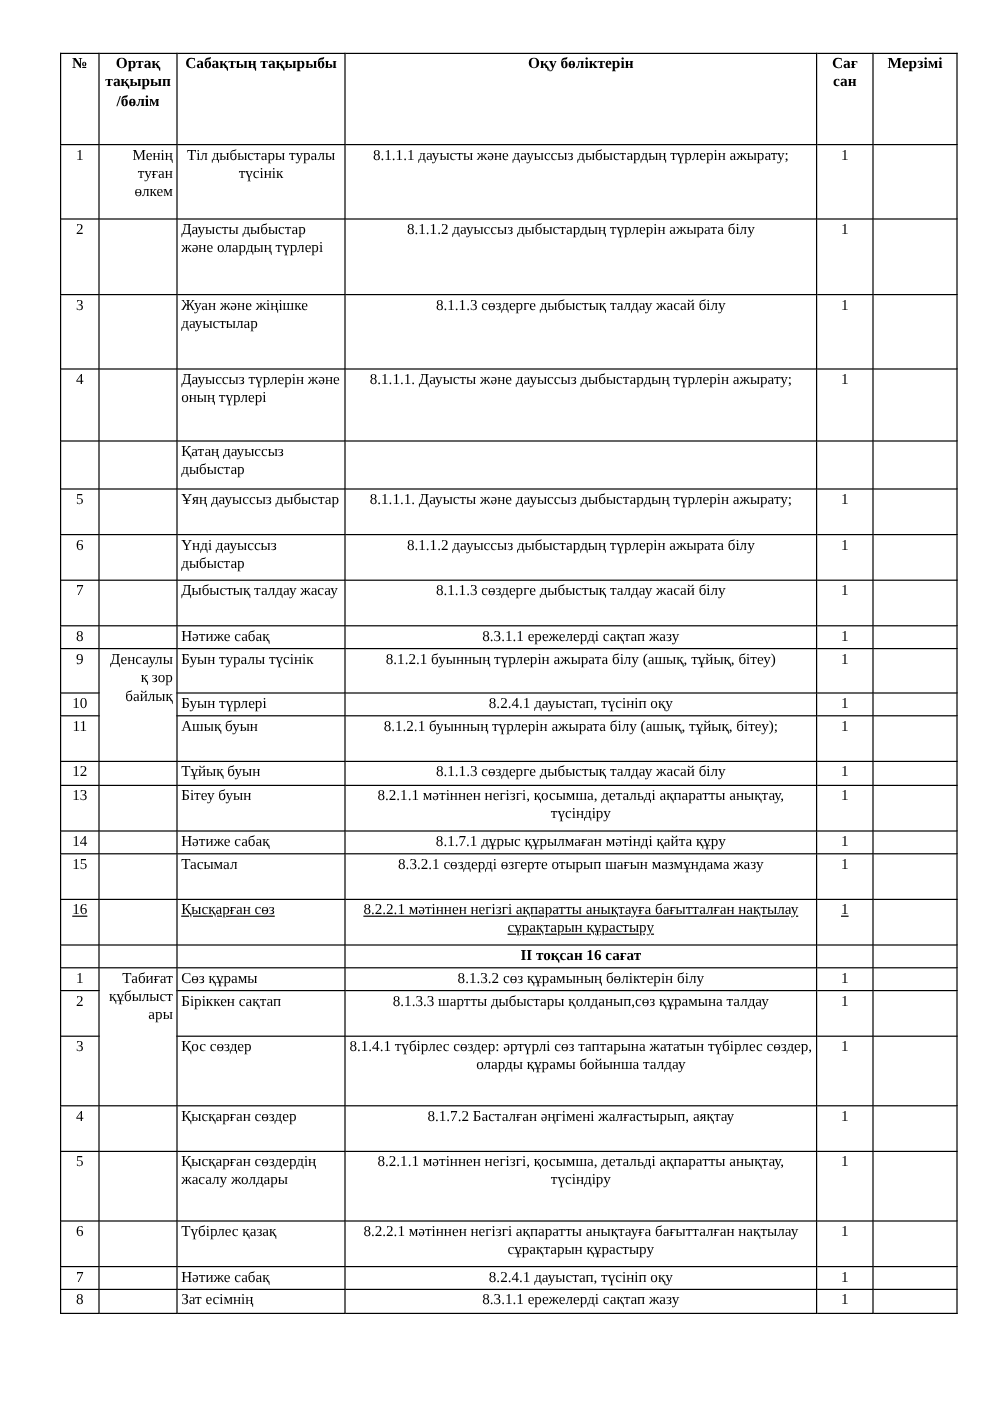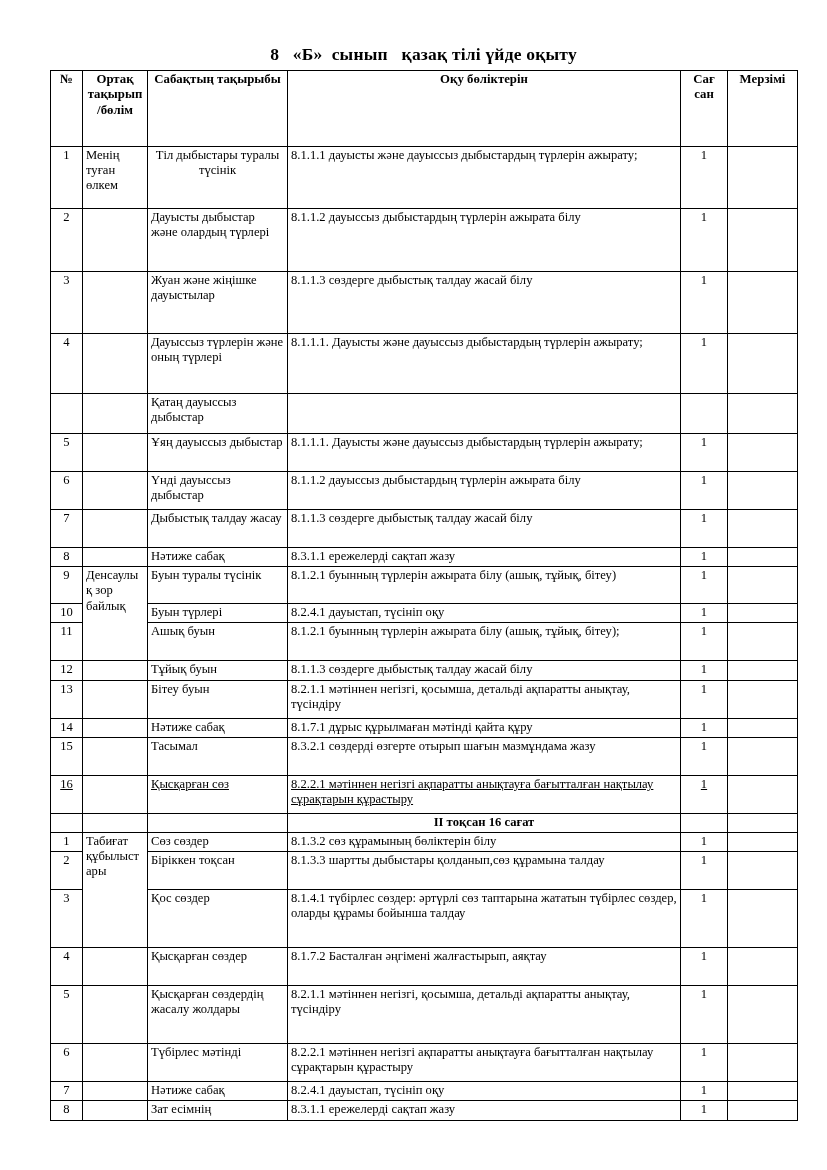--- a/index.html
+++ b/index.html
@@ -59,42 +59,41 @@
     text-align: center;
     vertical-align: top;
     font-size: 12.8px;
     line-height: 15.4px;
     height: 72px;
   }
   th.h-obj { text-align: center; }
 
   td.num      { text-align: center; vertical-align: top; }
   td.hours    { text-align: center; vertical-align: top; }
-  td.theme    { text-align: left; vertical-align: top; }
+  td.theme    { text-align: right; vertical-align: top; }
   td.date     { }
   td.topic    { text-align: left; }
-  td.obj      { text-align: left; }
+  td.obj      { text-align: center; }
 
   
   tr.r-first td.topic { text-align: center; }
 
   td.term-banner {
     text-align: center;
     font-weight: bold;
     vertical-align: middle;
     padding-top: 2px;
     padding-bottom: 2px;
   }
 </style>
 </head>
 <body>
 
 <div class="page">
 
-  <h1 class="doc-title">8   «Б»  сынып   қазақ тілі үйде оқыту</h1>
 
   <table class="plan">
     <colgroup>
       <col class="c-no">
         <col class="c-theme">
         <col class="c-topic">
       <col class="c-obj">
         <col class="c-hours">
         <col class="c-date">
     </colgroup>
@@ -247,28 +246,28 @@
           <td class="num"></td>
           <td class="theme"></td>
           <td class="topic"></td>
           <td class="term-banner">II тоқсан 16 сағат</td>
           <td class="hours"></td>
           <td class="date"></td>
         </tr>
         <tr style="height: 19px;">
           <td class="num">1</td>
           <td class="theme" rowspan="3">Табиғат құбылыстары</td>
-          <td class="topic">Сөз сөздер</td>
+          <td class="topic">Сөз құрамы</td>
           <td class="obj">8.1.3.2 сөз құрамының бөліктерін білу</td>
           <td class="hours">1</td>
           <td class="date"></td>
         </tr>
         <tr style="height: 38px;">
           <td class="num">2</td>
-          <td class="topic">Біріккен тоқсан</td>
+          <td class="topic">Біріккен сақтап</td>
           <td class="obj">8.1.3.3 шартты дыбыстары қолданып,сөз құрамына талдау</td>
           <td class="hours">1</td>
           <td class="date"></td>
         </tr>
         <tr style="height: 58px;">
           <td class="num">3</td>
           <td class="topic">Қос сөздер</td>
           <td class="obj">8.1.4.1 түбірлес сөздер: әртүрлі сөз таптарына жататын түбірлес сөздер, оларды құрамы бойынша талдау</td>
           <td class="hours">1</td>
           <td class="date"></td>
@@ -285,21 +284,21 @@
           <td class="num">5</td>
           <td class="theme"></td>
           <td class="topic">Қысқарған сөздердің жасалу жолдары</td>
           <td class="obj">8.2.1.1 мәтіннен негізгі, қосымша, детальді ақпаратты анықтау, түсіндіру</td>
           <td class="hours">1</td>
           <td class="date"></td>
         </tr>
         <tr style="height: 38px;">
           <td class="num">6</td>
           <td class="theme"></td>
-          <td class="topic">Түбірлес мәтінді</td>
+          <td class="topic">Түбірлес қазақ</td>
           <td class="obj">8.2.2.1 мәтіннен негізгі ақпаратты анықтауға бағытталған нақтылау сұрақтарын құрастыру</td>
           <td class="hours">1</td>
           <td class="date"></td>
         </tr>
         <tr style="height: 19px;">
           <td class="num">7</td>
           <td class="theme"></td>
           <td class="topic">Нәтиже сабақ</td>
           <td class="obj">8.2.4.1 дауыстап, түсініп оқу</td>
           <td class="hours">1</td>

